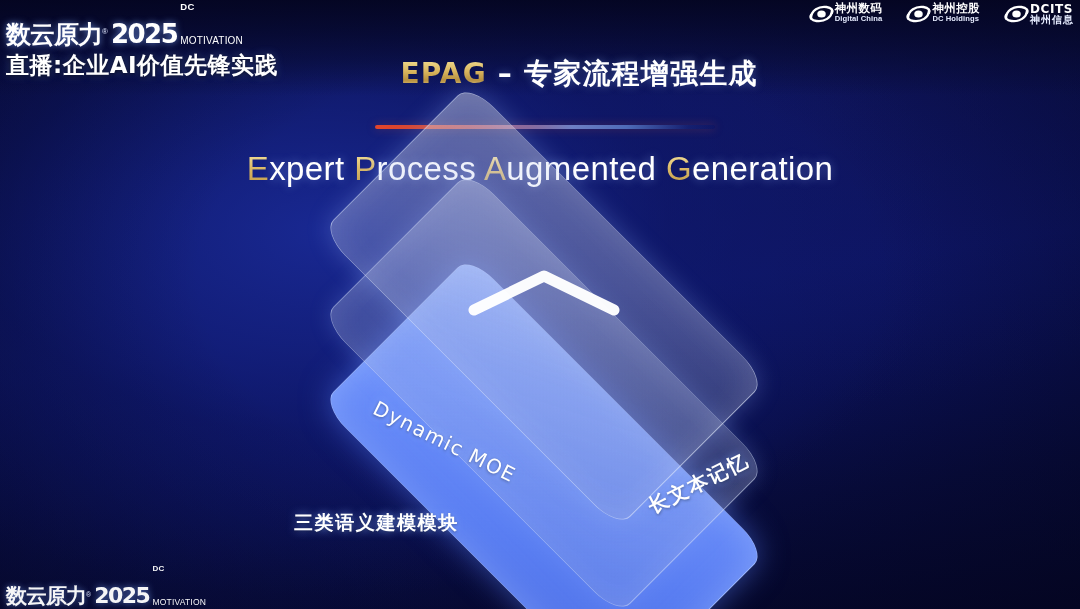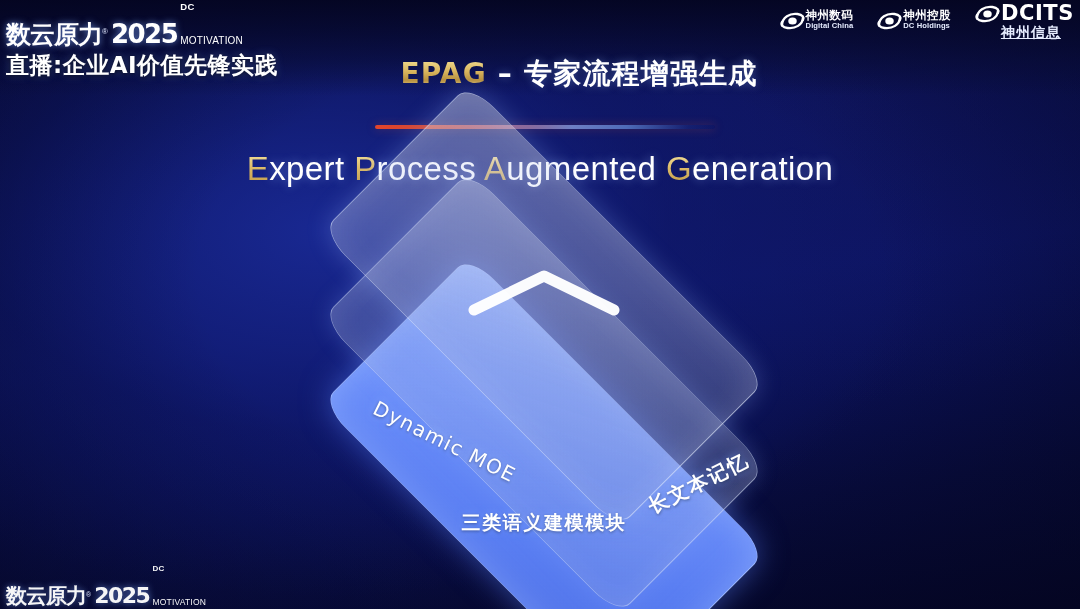--- a/index.html
+++ b/index.html
@@ -80,22 +80,22 @@
   .ptxt{ display:flex; flex-direction:column; line-height:1.04; }
   .ptxt .cn{
     font-family:"DejaVu Sans","Liberation Sans",sans-serif;
     font-size:11.5px; font-weight:bold; color:#ffffff; letter-spacing:.4px;
     white-space:nowrap;
   }
   .ptxt .en{
     font-size:7.6px; font-weight:bold; color:#e6ecff; letter-spacing:.1px;
     white-space:nowrap;
   }
-  .ptxt .cn.big{ font-size:21px; letter-spacing:.6px; }
-  .ptxt .en.cnsm{ font-size:14px; letter-spacing:1px;text-decoration:underline;}
+  .ptxt .cn.big{ font-size:12px; letter-spacing:.6px; }
+  .ptxt .en.cnsm{ font-size:10px; letter-spacing:1px;}
 
   
   .maintitle{
     position:absolute; left:0; right:0; top:55px;
     text-align:center;
     font-family:"DejaVu Sans","Liberation Sans",sans-serif;
     font-size:28px; font-weight:bold;
     letter-spacing:1.2px;
     white-space:nowrap;
     padding-left:78px;
@@ -165,21 +165,21 @@
     position:absolute; white-space:nowrap;
     font-family:"DejaVu Sans","Liberation Sans",sans-serif;
     color:#ffffff; font-weight:bold;
     text-shadow:0 0 9px rgba(120,160,255,.85), 0 1px 3px rgba(0,0,0,.45);
   }
   .lbl-top{
     left:0; right:0; top:100px; text-align:center;
     font-size:19px; letter-spacing:1.6px;
   }
   .lbl-bot{
-    left:0; right:0; top:282px; text-align:center;
+    left:0; right:0; top:282px; text-align:left;
     font-size:19px; letter-spacing:1.6px;
   }
   .lbl-moe{
     left:86px; top:168px;
     font-size:20px; font-weight:normal; letter-spacing:1.5px;
     transform:rotate(26.5deg);
     transform-origin:left top;
     text-shadow:0 0 10px rgba(140,175,255,.9), 0 1px 3px rgba(0,0,0,.4);
   }
   .lbl-mem{

